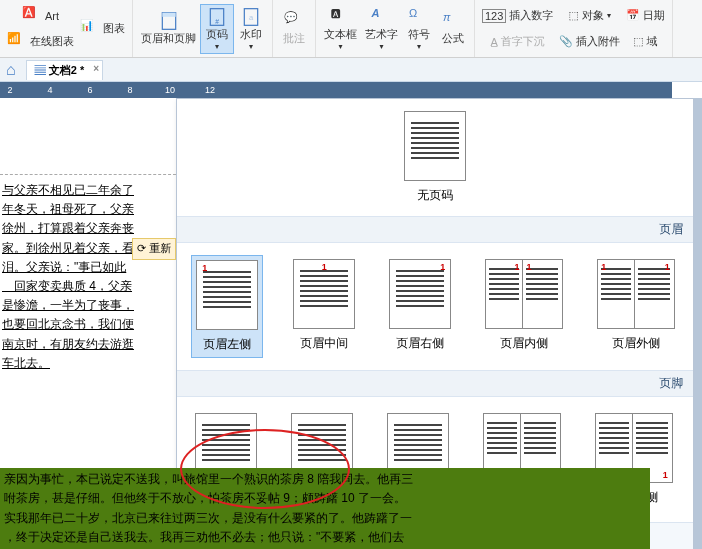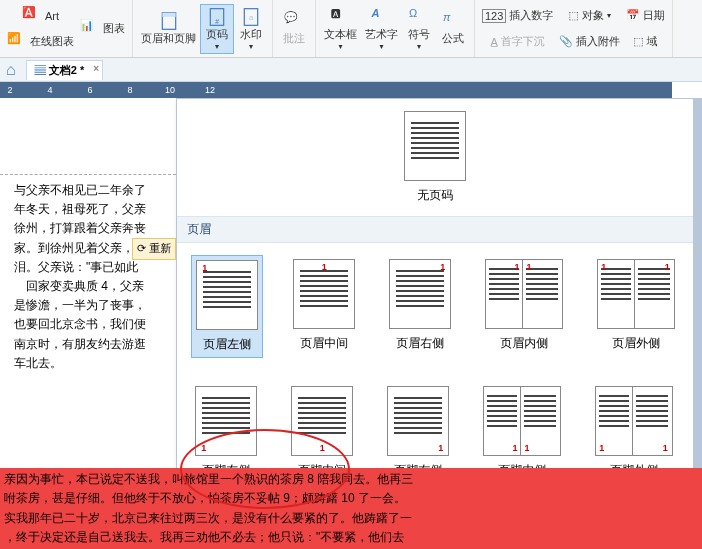--- a/index.html
+++ b/index.html
@@ -17,42 +17,42 @@
 .doc-tab { background: #fff; border: 1px solid #c9d7e6; border-bottom: none; padding: 2px 18px 2px 8px; font-size: 11px; margin-left: 4px; position: relative; font-weight: bold; }
 .doc-tab .x { position: absolute; right: 3px; top: 2px; font-size: 10px; color: #888; }
 
 .ruler { height: 16px; background: #49698e; position: relative; }
 .ruler-scale { position: absolute; left: 0; top: 0; height: 16px; display: flex; }
 .ruler-tick { width: 20px; color: #fff; font-size: 9px; text-align: center; line-height: 16px; }
 .ruler-right { position: absolute; right: 0; top: 0; width: 30px; height: 16px; background: #fff; }
 
 .page-area { display: flex; height: calc(549px - 58px - 24px - 16px); }
 .doc-body { width: 180px; padding-top: 70px; font-size: 12px; line-height: 1.6; color: #000; overflow: hidden; position: relative; }
-.doc-body .para { padding: 0 14px; }
+.doc-body .para { padding: 0 2px; text-decoration: underline; }
 .doc-body .dashed { border-top: 1px dashed #aaa; margin: 6px 0; }
 .relayout { position: absolute; top: 140px; right: 0; font-size: 11px; background: #fff3d6; border: 1px solid #e6c96b; padding: 1px 4px; display: flex; align-items: center; gap: 3px; }
 
-.dropdown { flex: 1; background: #fff; border: 1px solid #b8c5d6; box-shadow: 2px 2px 6px rgba(0,0,0,.15); font-size: 12px; }
+.dropdown { flex: 1; background: #fff; border: 1px solid #b8c5d6; box-shadow: 2px 2px 6px rgba(0,0,0,.15); font-size: 12px; text-align: right; }
 .dd-row1 { display: flex; flex-direction: column; align-items: center; padding: 8px; }
 .dd-sec-head { background: #eef3f8; padding: 4px 10px; font-size: 12px; color: #2a4a6e; border-top: 1px solid #dbe5f1; border-bottom: 1px solid #dbe5f1; }
 .dd-items { display: flex; gap: 26px; padding: 12px 14px; }
 .dd-item { display: flex; flex-direction: column; align-items: center; gap: 6px; font-size: 12px; cursor: pointer; padding: 4px; }
 .dd-item.sel { background: #cde3f8; border: 1px solid #7bb6ed; }
 .thumb { width: 62px; height: 70px; border: 1px solid #888; background: #fff; position: relative; overflow: hidden; }
 .thumb .lines { position: absolute; left: 6px; right: 6px; top: 10px; bottom: 10px; }
 .thumb .l { height: 2px; background: #444; margin-bottom: 3px; }
 .thumb .pn { position: absolute; font-size: 9px; color: #c00; font-weight: bold; }
 .thumb.side { width: 78px; display: flex; }
 .thumb.side .half { width: 49%; height: 100%; border-right: 1px solid #888; position: relative; }
 .thumb.side .half:last-child { border-right: none; }
 .dd-footer { border-top: 1px solid #dbe5f1; padding: 6px 10px; font-size: 12px; background: #f4f8fc; display: flex; align-items: center; gap: 6px; cursor: pointer; }
 
 .annot { position: absolute; left: 180px; bottom: 40px; width: 170px; height: 80px; border: 2px solid #d22; border-radius: 50%; pointer-events: none; z-index: 50; }
 
-.bottom-text { position: absolute; left: 0; bottom: 0; width: 702px; font-size: 12px; line-height: 1.6; padding: 2px 4px; background: #ef4444; }
+.bottom-text { position: absolute; left: 0; bottom: 0; width: 650px; font-size: 12px; line-height: 1.6; padding: 2px 4px; background: #4d7c0f; }
 
 .rightedge { width: 8px; background: #b7c6d8; }
 </style>
 </head>
 <body>
 
 <div class="toolbar">
   <div class="tb-group">
     <div class="tb-col">
       <div class="tb-btn small">
@@ -325,20 +325,21 @@
                 <div class="l"></div>
                 <div class="l"></div>
               </div>
               <span class="pn" style="right:3px;top:2px">1</span>
             </div>
           </div>
           <span>页眉外侧</span>
         </div>
       </div>
 
+    <div class="dd-sec-head">页脚</div>
     <div class="dd-items" id="footer-items">
         <div class="dd-item">
           <div class="thumb">
             <div class="lines">
               <div class="l"></div>
               <div class="l"></div>
               <div class="l"></div>
               <div class="l"></div>
               <div class="l"></div>
               <div class="l"></div>

